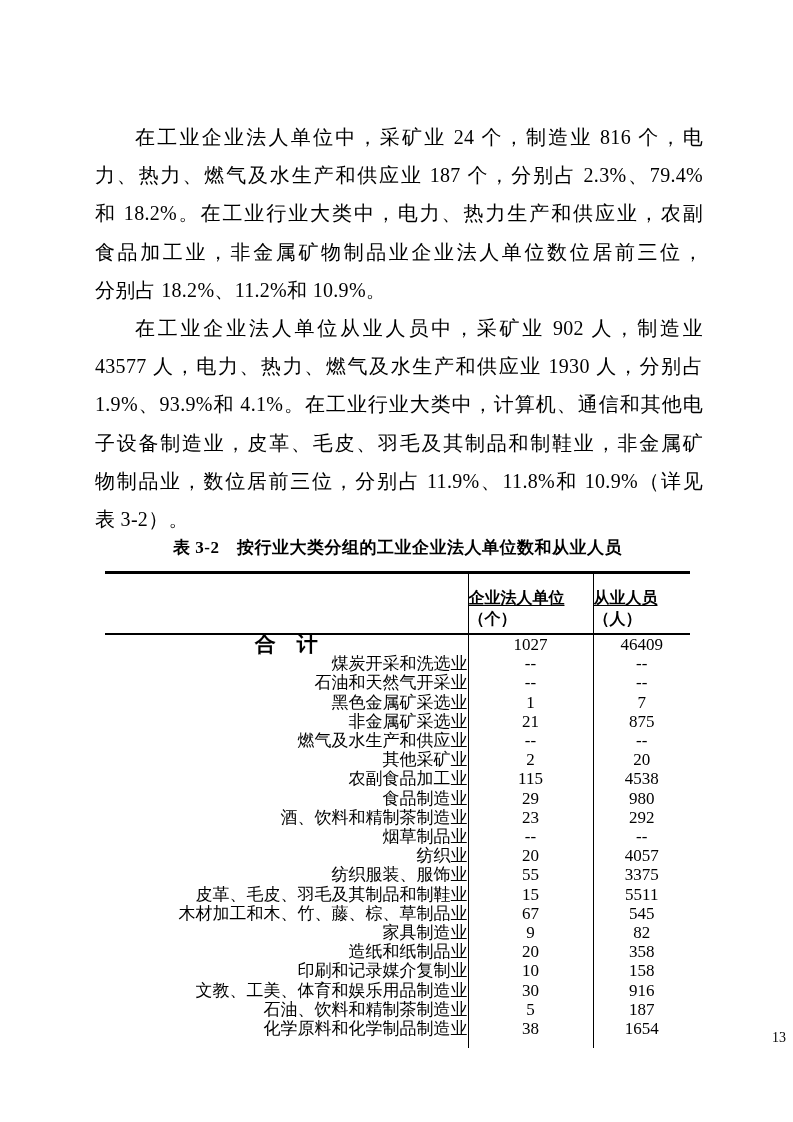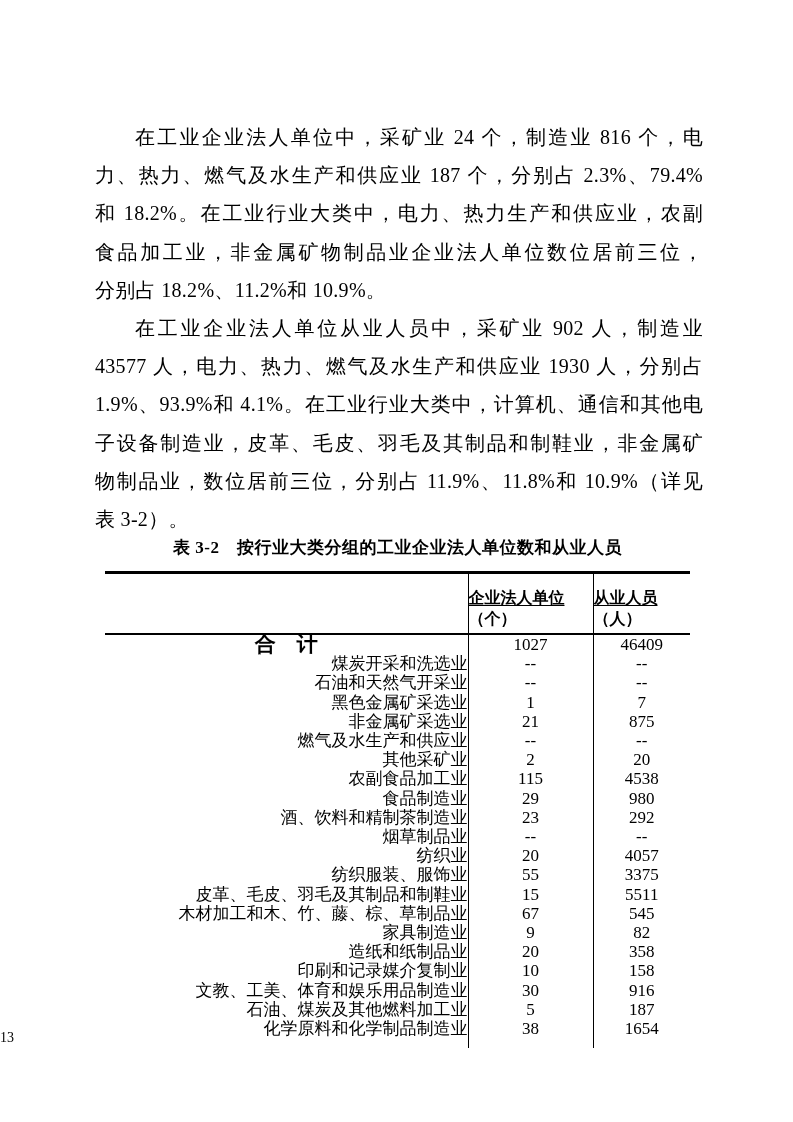--- a/index.html
+++ b/index.html
@@ -54,21 +54,21 @@
     padding: 0;
   }
   td.lbl { text-align: right; padding-left: 2px; white-space: nowrap; }
   td.num { text-align: center; font-size: 16px; font-family: "Liberation Serif", "DejaVu Serif", serif; }
   .col2, .col3 { border-left: 1px solid #000; }
   tr.total td.lbl { font-weight: bold; text-align: center; font-size: 21px; }
   tr.spacer td { height: 10px; }
 
   .pageno {
     position: absolute; left: 0; top: 1030px; width: 786px;
-    text-align: left; font-size: 14px;
+    text-align: right; font-size: 14px;
   }
 </style>
 </head>
 <body>
 
 <div class="page">
 
   <div class="content">
     <div class="para">
       <div class="tline indent">在工业企业法人单位中，采矿业 24 个，制造业 816 个，电</div>
@@ -198,21 +198,21 @@
           <td class="lbl">印刷和记录媒介复制业</td>
           <td class="num col2">10</td>
           <td class="num col3">158</td>
         </tr>
         <tr>
           <td class="lbl">文教、工美、体育和娱乐用品制造业</td>
           <td class="num col2">30</td>
           <td class="num col3">916</td>
         </tr>
         <tr>
-          <td class="lbl">石油、煤炭及其他燃料加工业</td>
+          <td class="lbl">石油、饮料和精制茶制造业</td>
           <td class="num col2">5</td>
           <td class="num col3">187</td>
         </tr>
         <tr>
           <td class="lbl">化学原料和化学制品制造业</td>
           <td class="num col2">38</td>
           <td class="num col3">1654</td>
         </tr>
         <tr class="spacer">
           <td></td>

